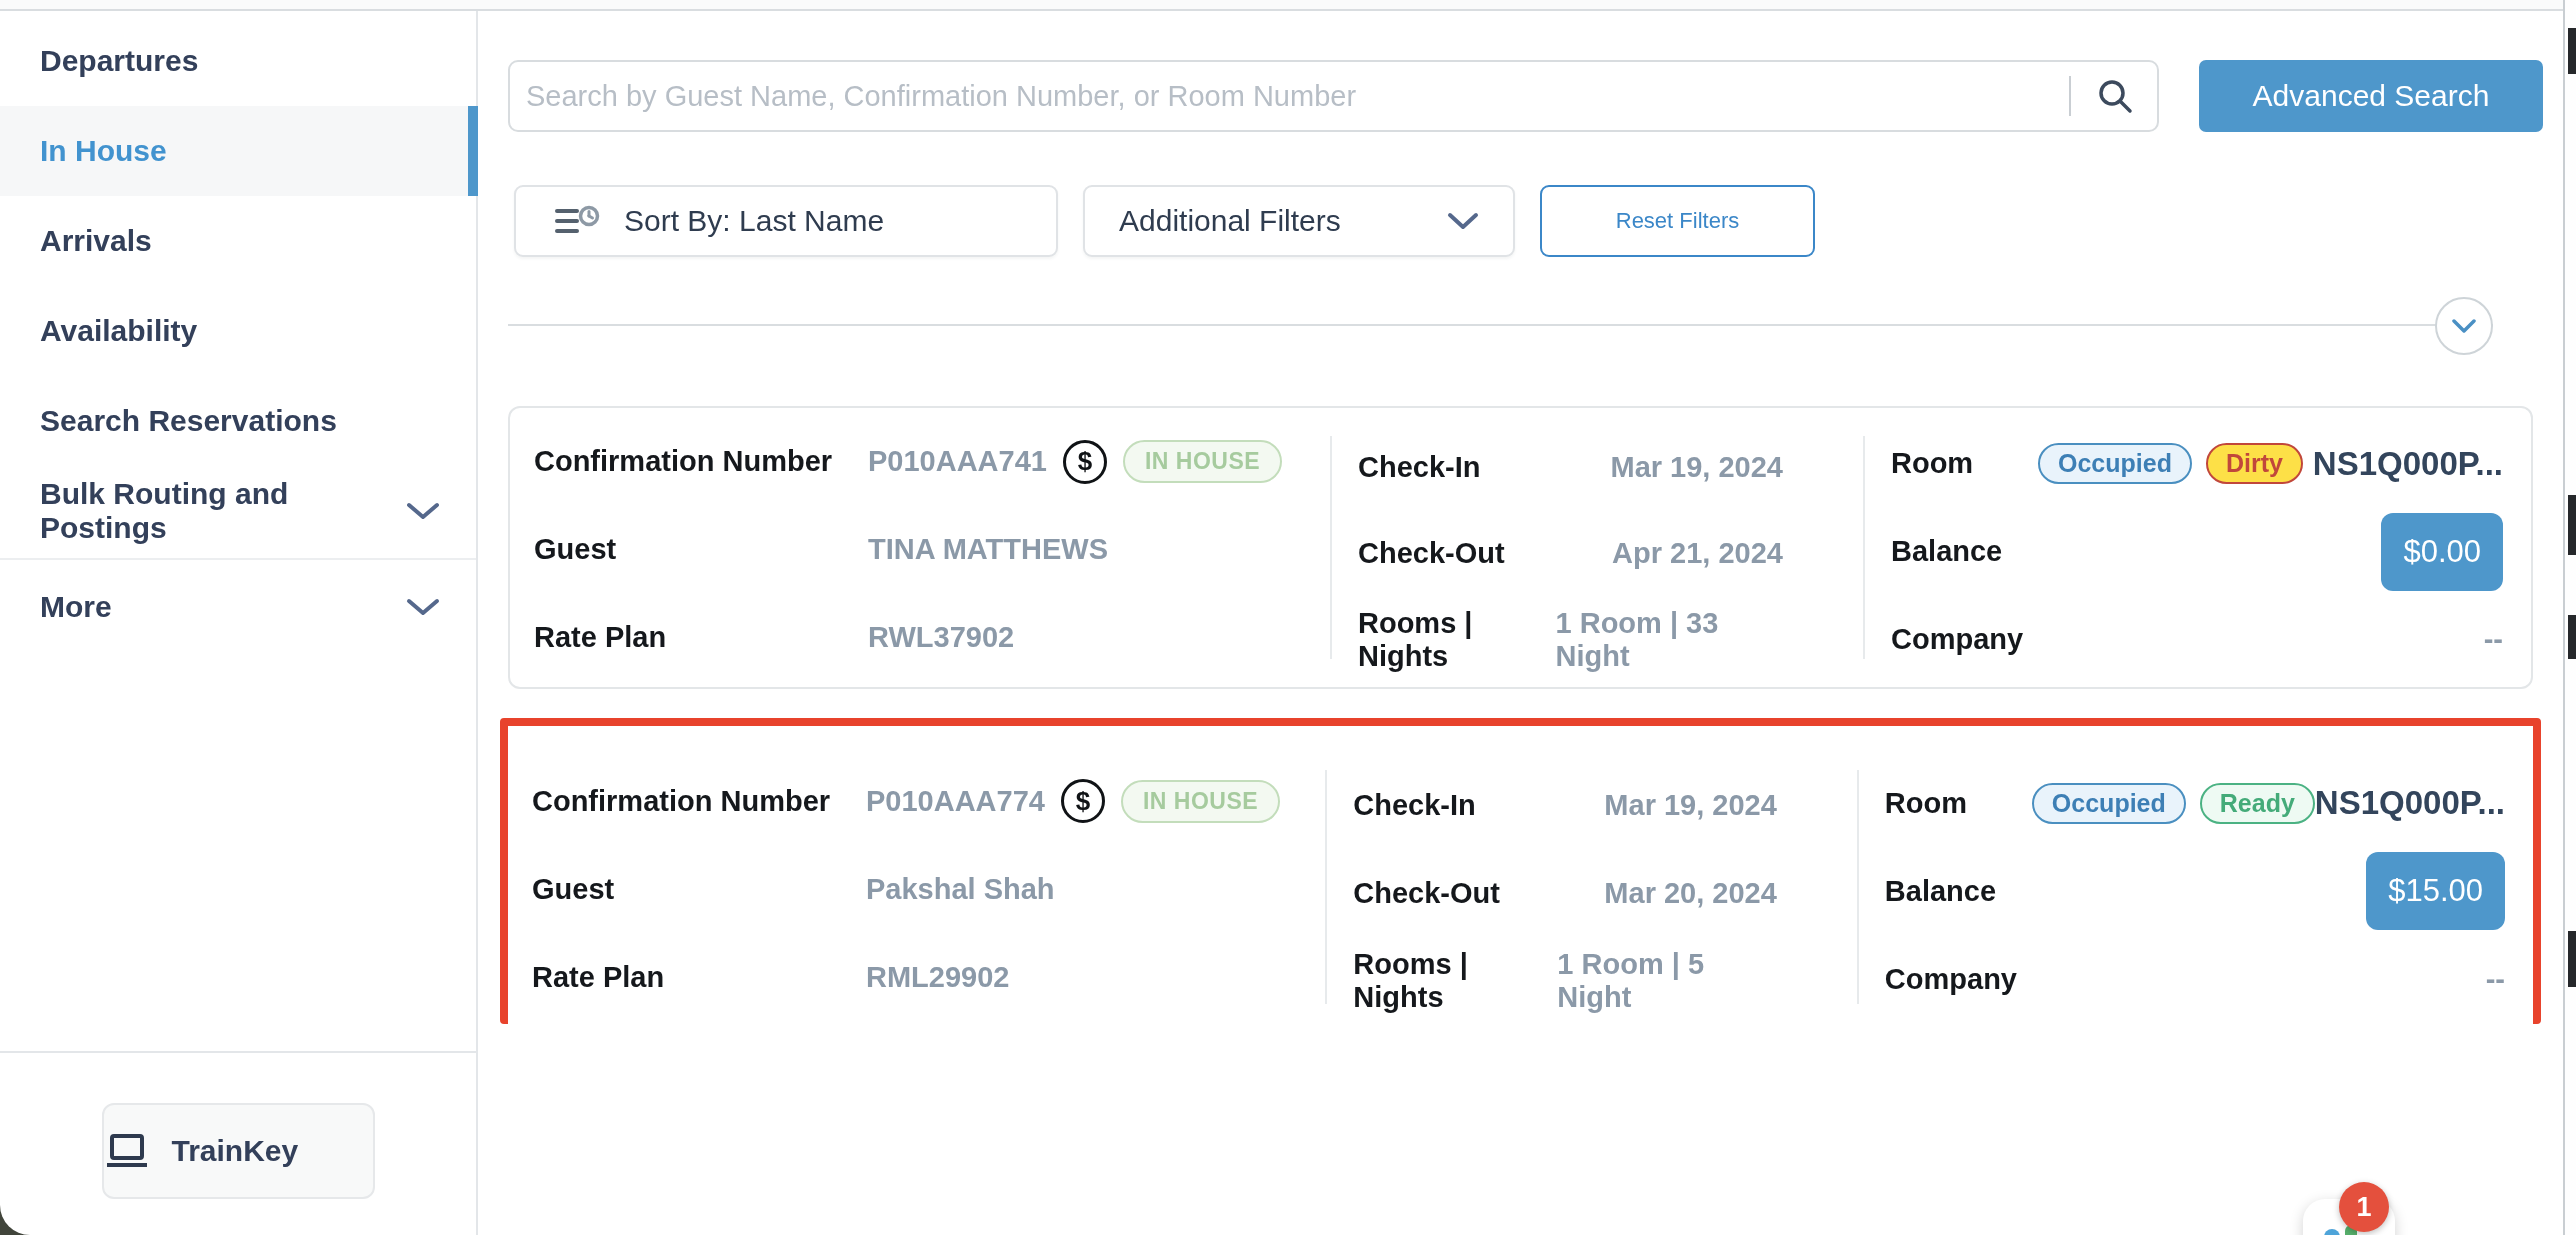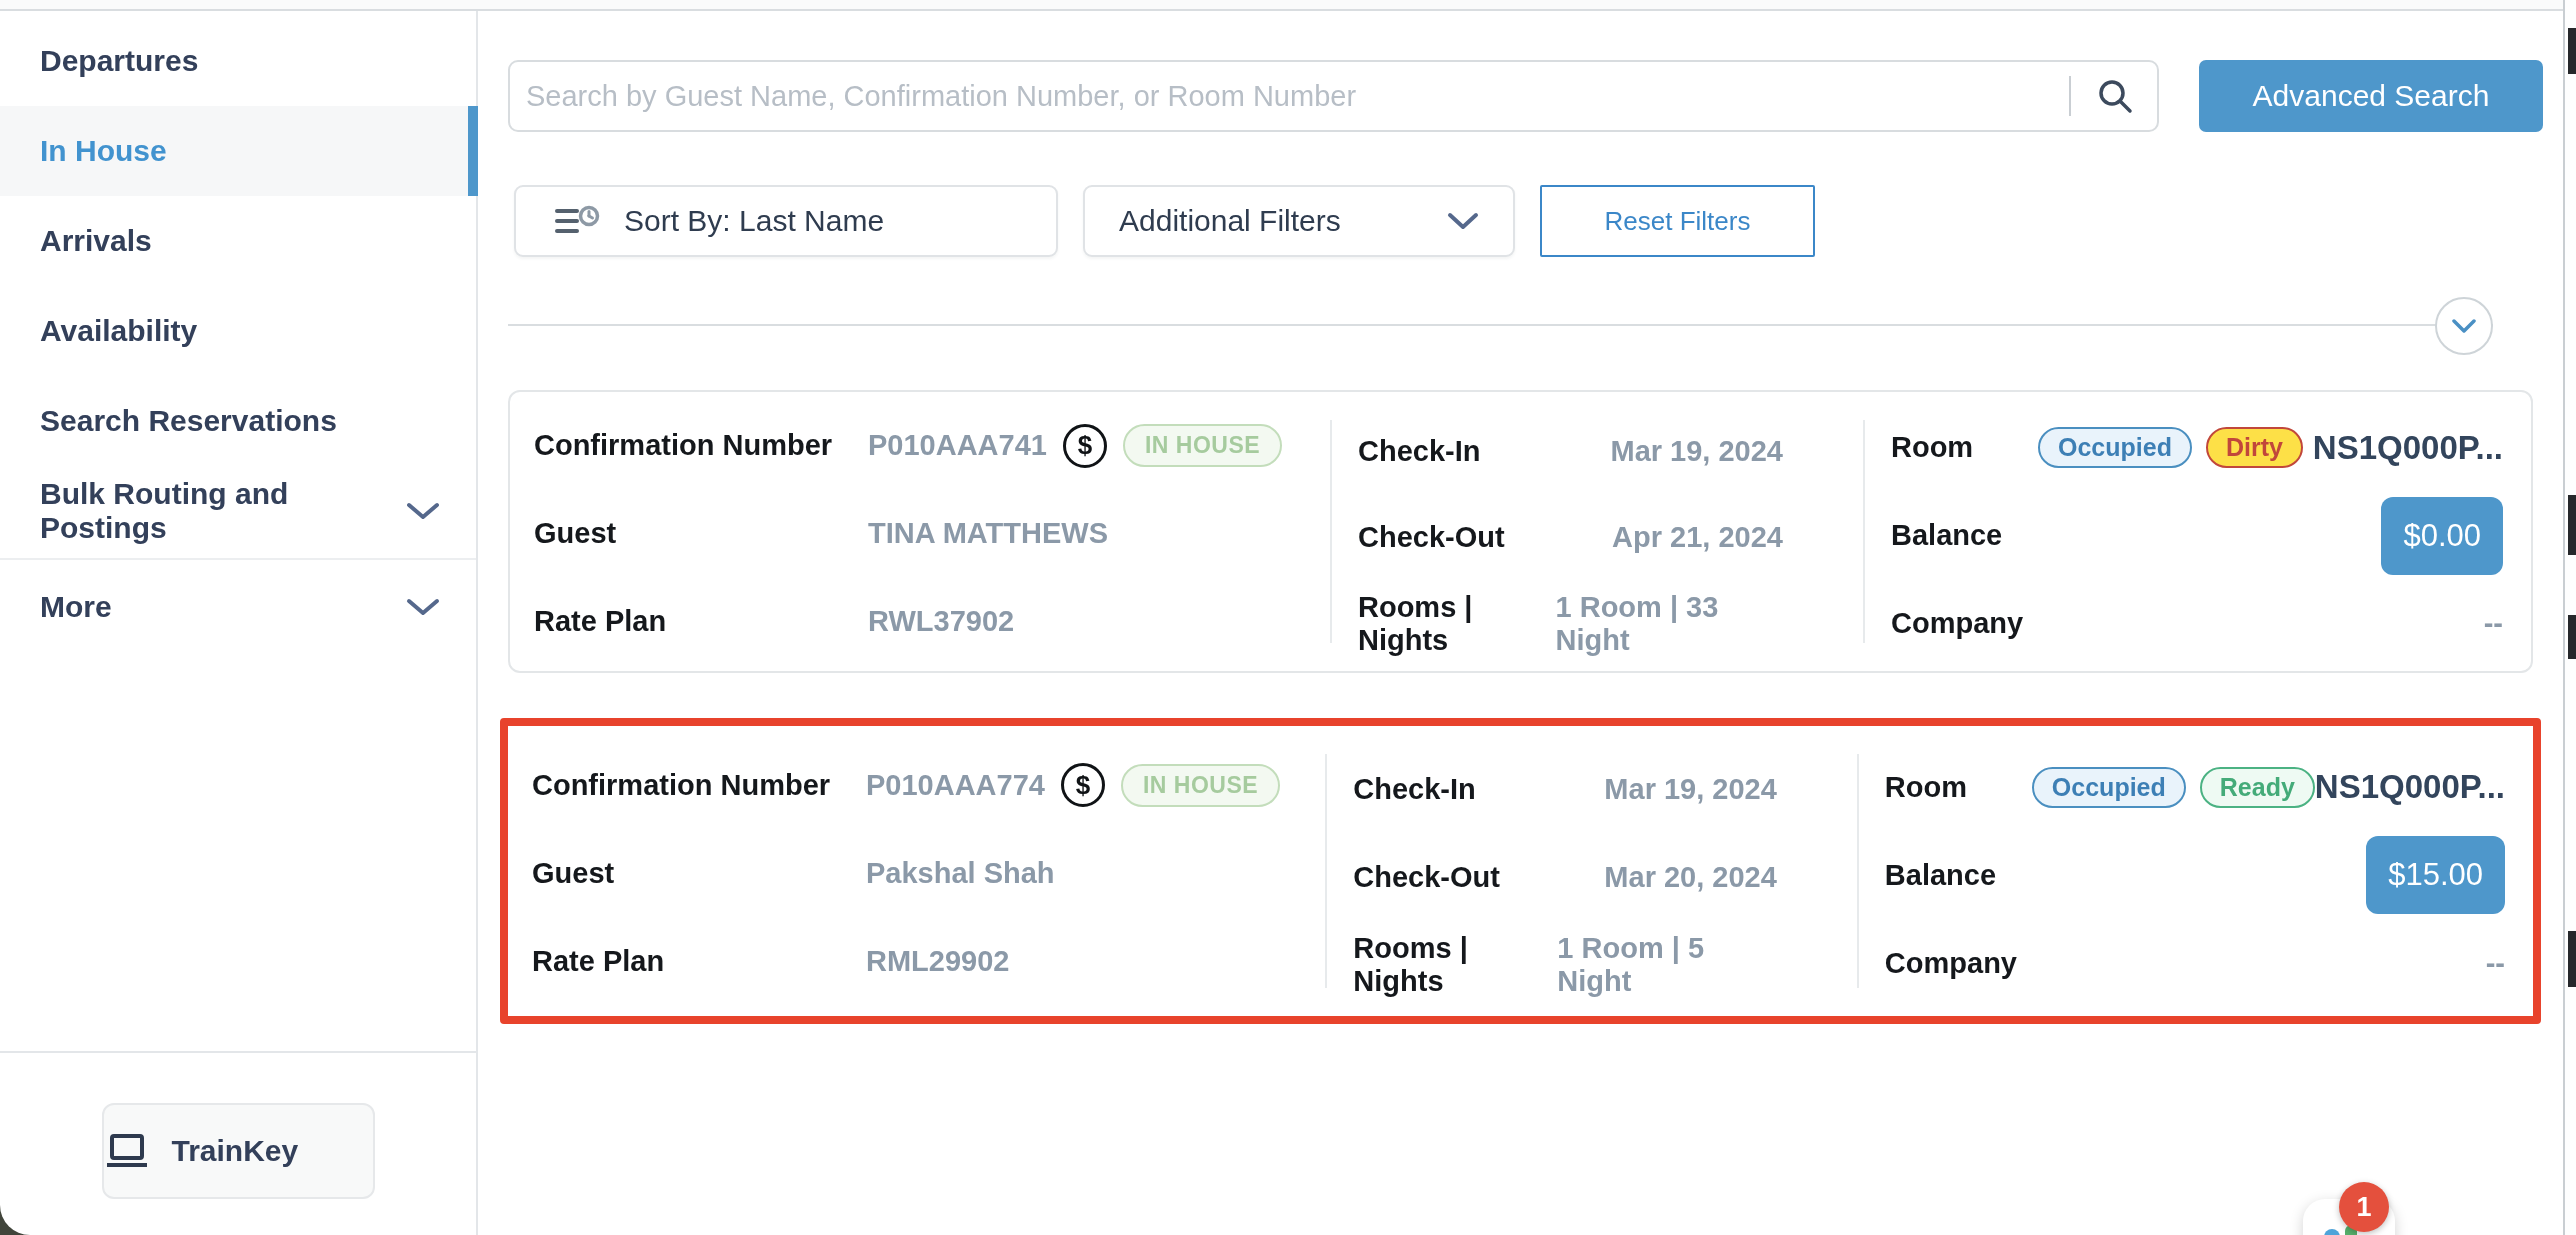--- a/index.html
+++ b/index.html
@@ -91,22 +91,22 @@
     border:2px solid #e0e3e6; border-radius:9px;
     box-shadow:0 2px 3px rgba(40,50,60,0.05);
     display:flex; align-items:center;
     font-size:30px; color:#2f3c4f; cursor:pointer;
   }
   .chip-sort  { width:544px; padding-left:38px; gap:24px; margin-right:25px; }
   .chip-room  { width:312px; padding-left:32px; gap:20px; margin-right:23px; }
   .chip-additional { width:432px; padding:0 34px; justify-content:space-between; margin-right:25px; }
   .reset-btn {
     width:275px; height:72px; background:#fff;
-    border:2.5px solid #3b87c8; border-radius:2px;
-    font-family:inherit; font-size:26px; color:#3b87c8; font-weight:500;
+    border:2.5px solid #3b87c8; border-radius:9px;
+    font-family:inherit; font-size:22px; color:#3b87c8; font-weight:500;
     cursor:pointer;
   }
   .sort-glyph { width:46px; height:34px; }
   .sort-glyph line { stroke:#55616e; stroke-width:4; stroke-linecap:round; }
   .sort-glyph circle { fill:none; stroke:#8d99a5; stroke-width:3.5; }
   .sort-glyph .tick { stroke:#8d99a5; stroke-width:3; }
   .funnel-glyph { width:30px; height:34px; }
   .funnel-glyph path { fill:#98a2ac; }
   .chev-glyph { width:32px; height:18px; }
   .chev-glyph polyline { fill:none; stroke:#55688c; stroke-width:4; stroke-linecap:round; stroke-linejoin:round; }
@@ -119,21 +119,21 @@
     display:flex; align-items:center; justify-content:center;
     cursor:pointer;
   }
   .collapse-toggle svg { width:24px; height:14px; }
   .collapse-toggle polyline { fill:none; stroke:#4a90c4; stroke-width:3.5; stroke-linecap:round; stroke-linejoin:round; }
 
   
   .card {
     width:2025px; background:#fff;
     border:2px solid #e3e6e8; border-radius:12px;
-    display:flex; height:283px;
+    display:flex; height:283px;margin-top:16px;
   }
   .card-1 { position:absolute; top:379px; left:30px; }
   .highlight-box {
     position:absolute; top:707px; left:22px;
     width:2041px; height:306px;
     border:8px solid #e8432c; border-radius:4px;
     background:#fff;
   }
   .highlight-box .card { width:100%; height:100%; border:none; border-radius:0; }
 

